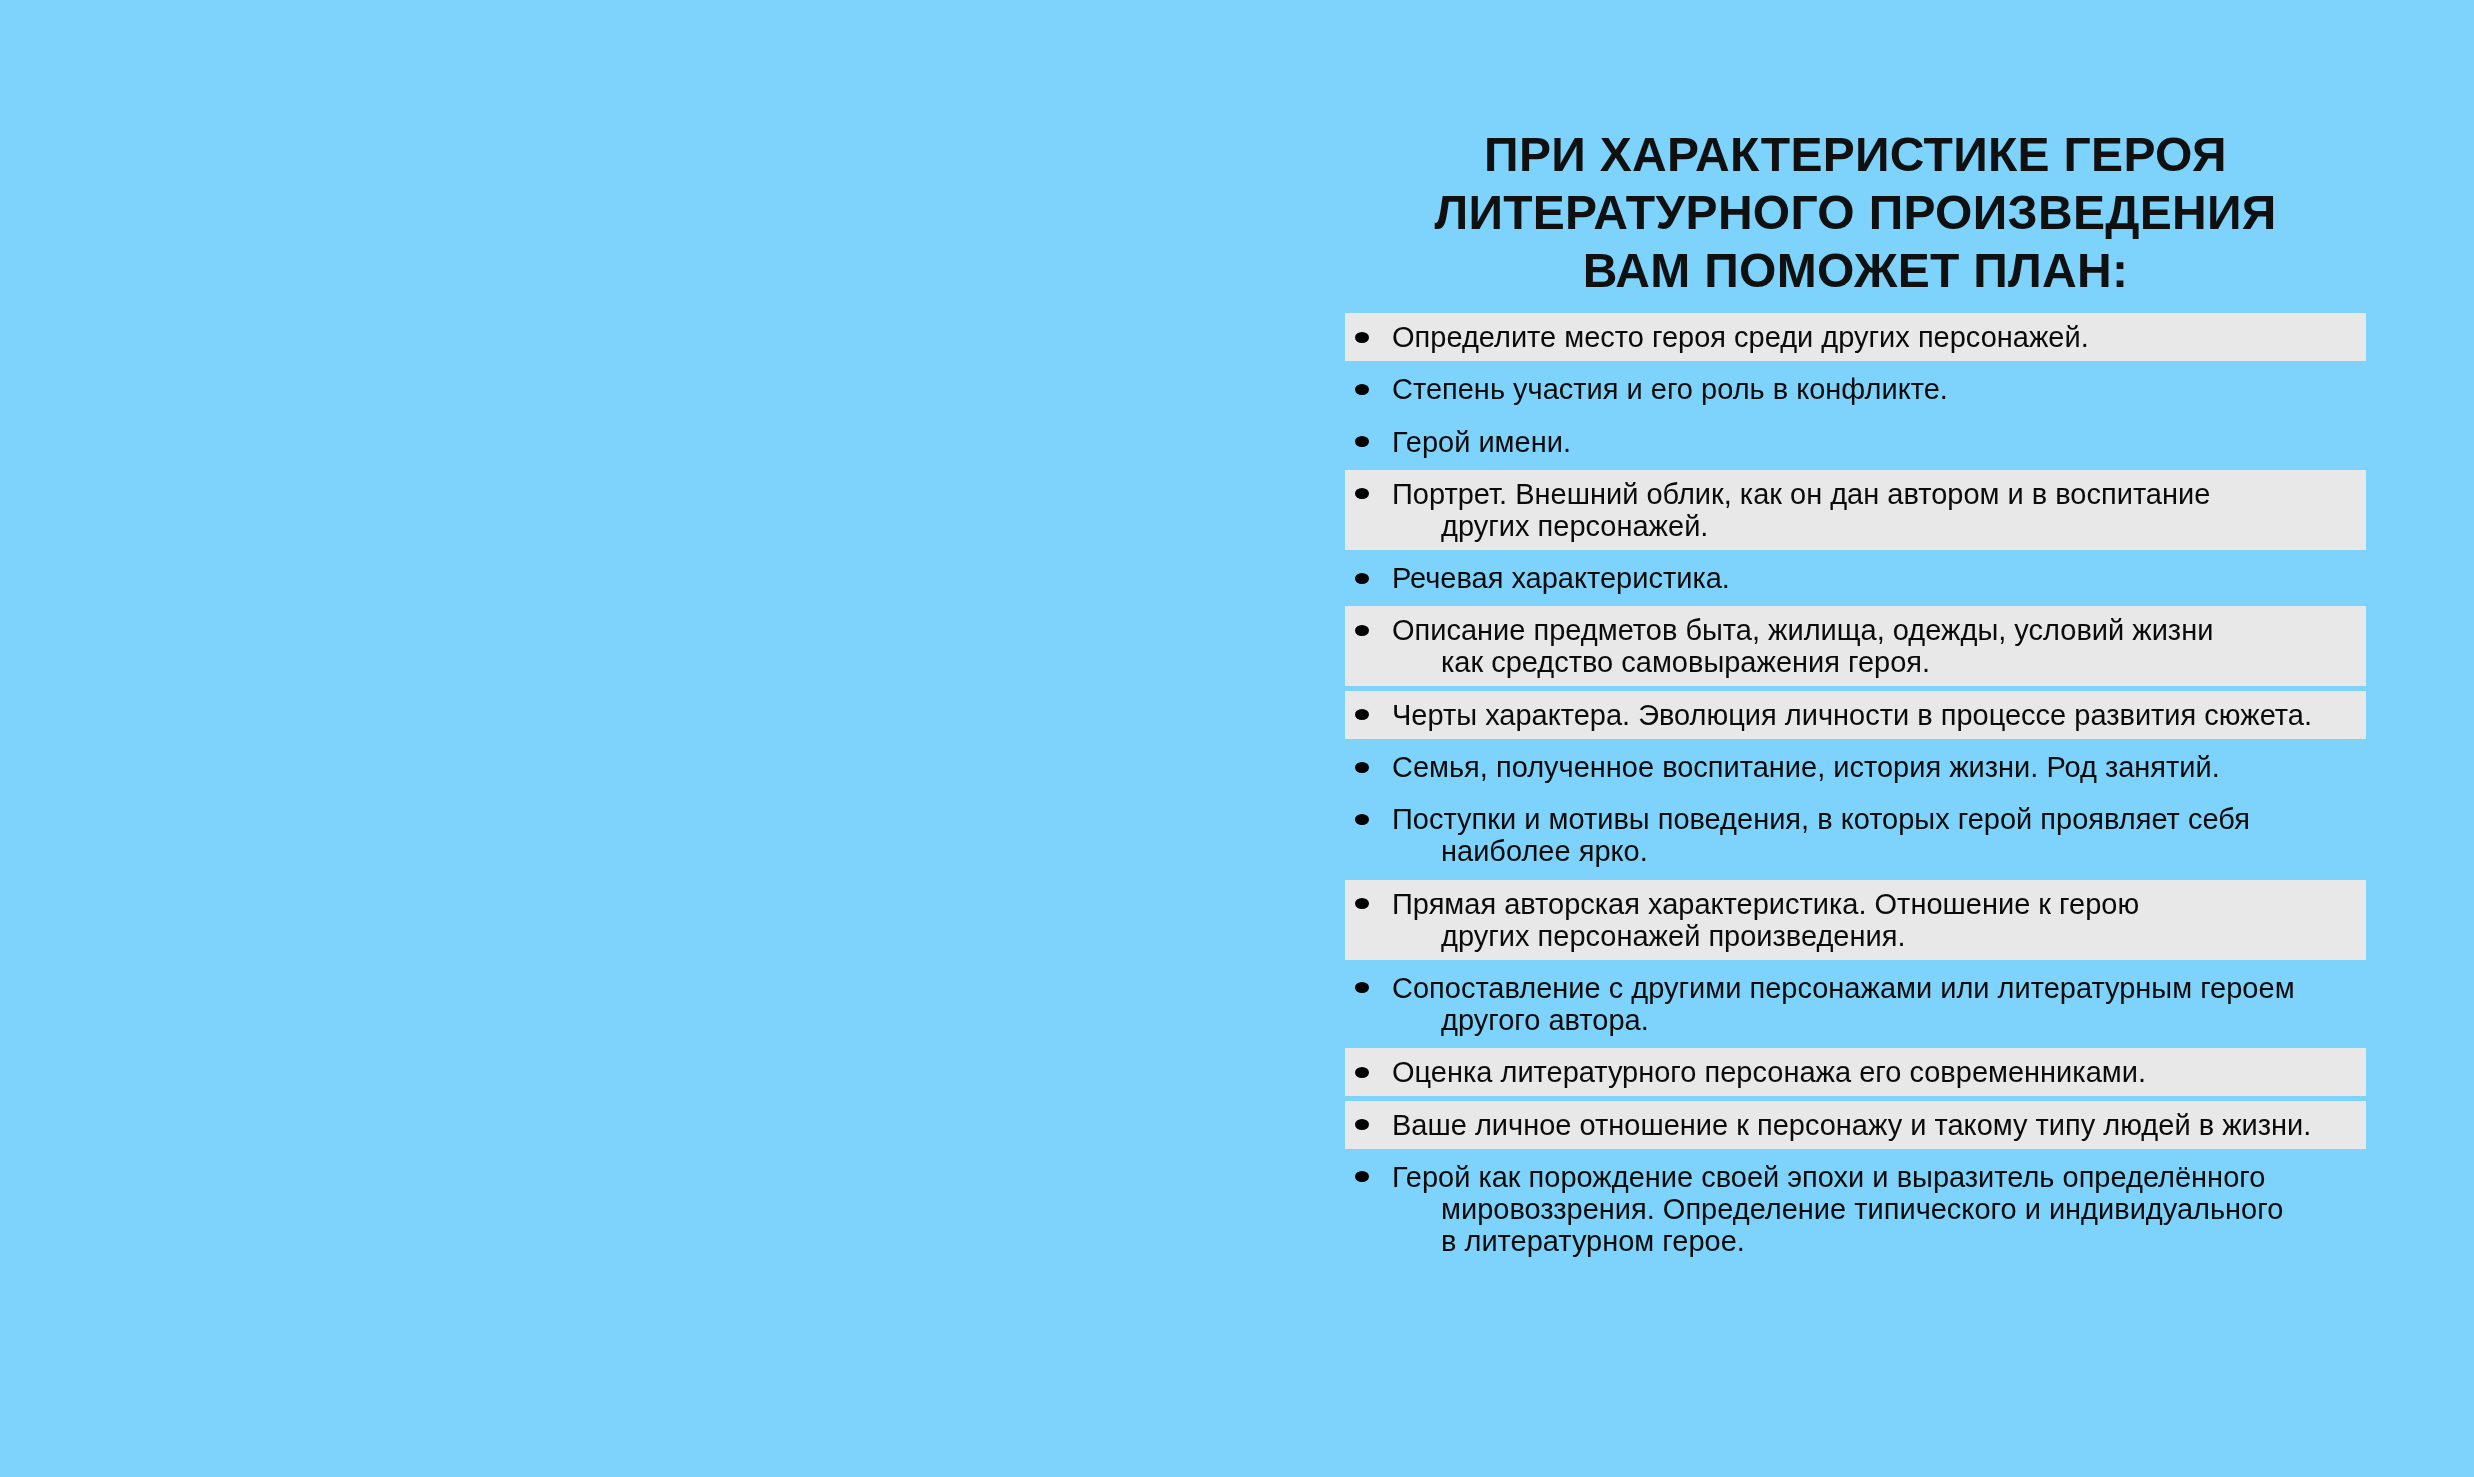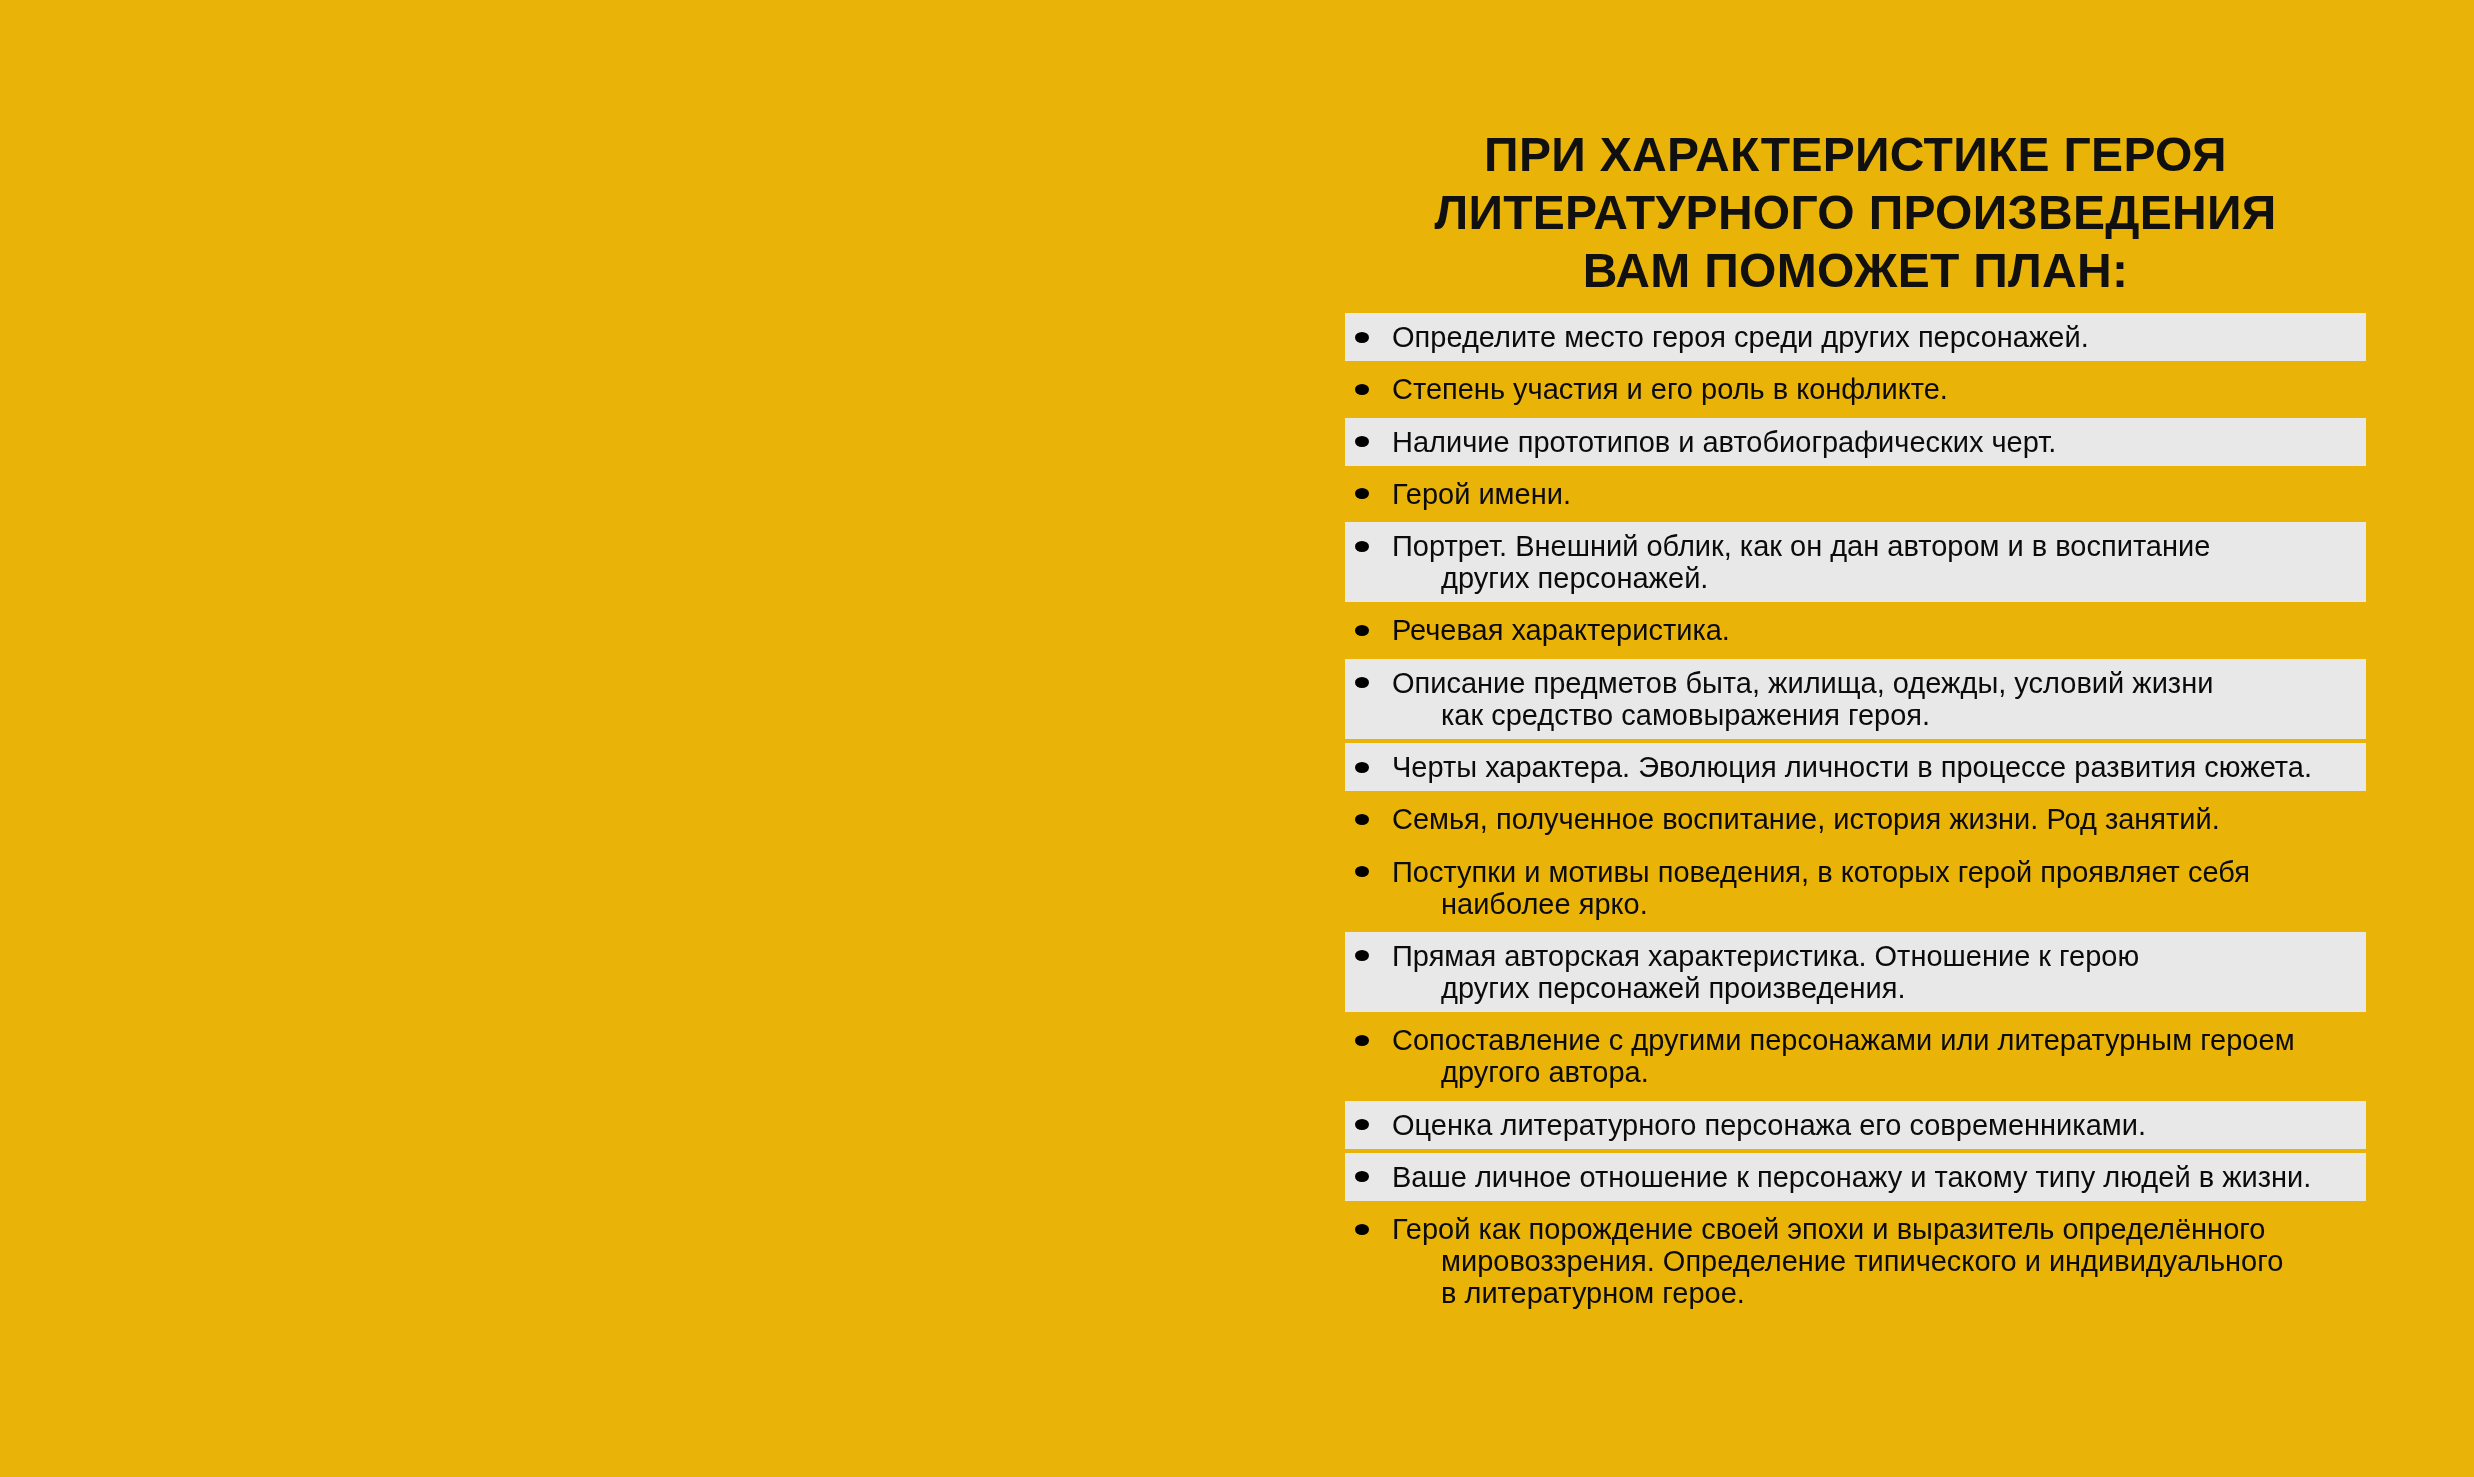--- a/index.html
+++ b/index.html
@@ -4,21 +4,21 @@
 <style>
   html, body { margin: 0; padding: 0; }
   body {
     width: 2475px;
     height: 1478px;
     background: #ffffff;
     font-family: "Liberation Sans", sans-serif;
     position: relative;
     overflow: hidden;
   }
-  .slide { position: absolute; inset: 0; background: #eab308; }
+  .slide { position: absolute; inset: 0; background: #7dd3fc; }
 
   .title {
     position: absolute;
     left: 1345px;
     top: 126px;
     width: 1021px;
     margin: 0;
     text-align: center;
     font-size: 48px;
     line-height: 58px;
@@ -68,24 +68,20 @@
 ВАМ ПОМОЖЕТ ПЛАН:</h1>
   <div class="list" id="list">
       <div class="item shaded">
     <span class="bullet"></span>
     <div class="item-text">Определите место героя среди других персонажей.</div>
   </div>
       <div class="item">
     <span class="bullet"></span>
     <div class="item-text">Степень участия и его роль в конфликте.</div>
   </div>
-      <div class="item shaded">
-    <span class="bullet"></span>
-    <div class="item-text">Наличие прототипов и автобиографических черт.</div>
-  </div>
       <div class="item">
     <span class="bullet"></span>
     <div class="item-text">Герой имени.</div>
   </div>
       <div class="item shaded">
     <span class="bullet"></span>
     <div class="item-text">Портрет. Внешний облик, как он дан автором и в воспитание
 других персонажей.</div>
   </div>
       <div class="item">

